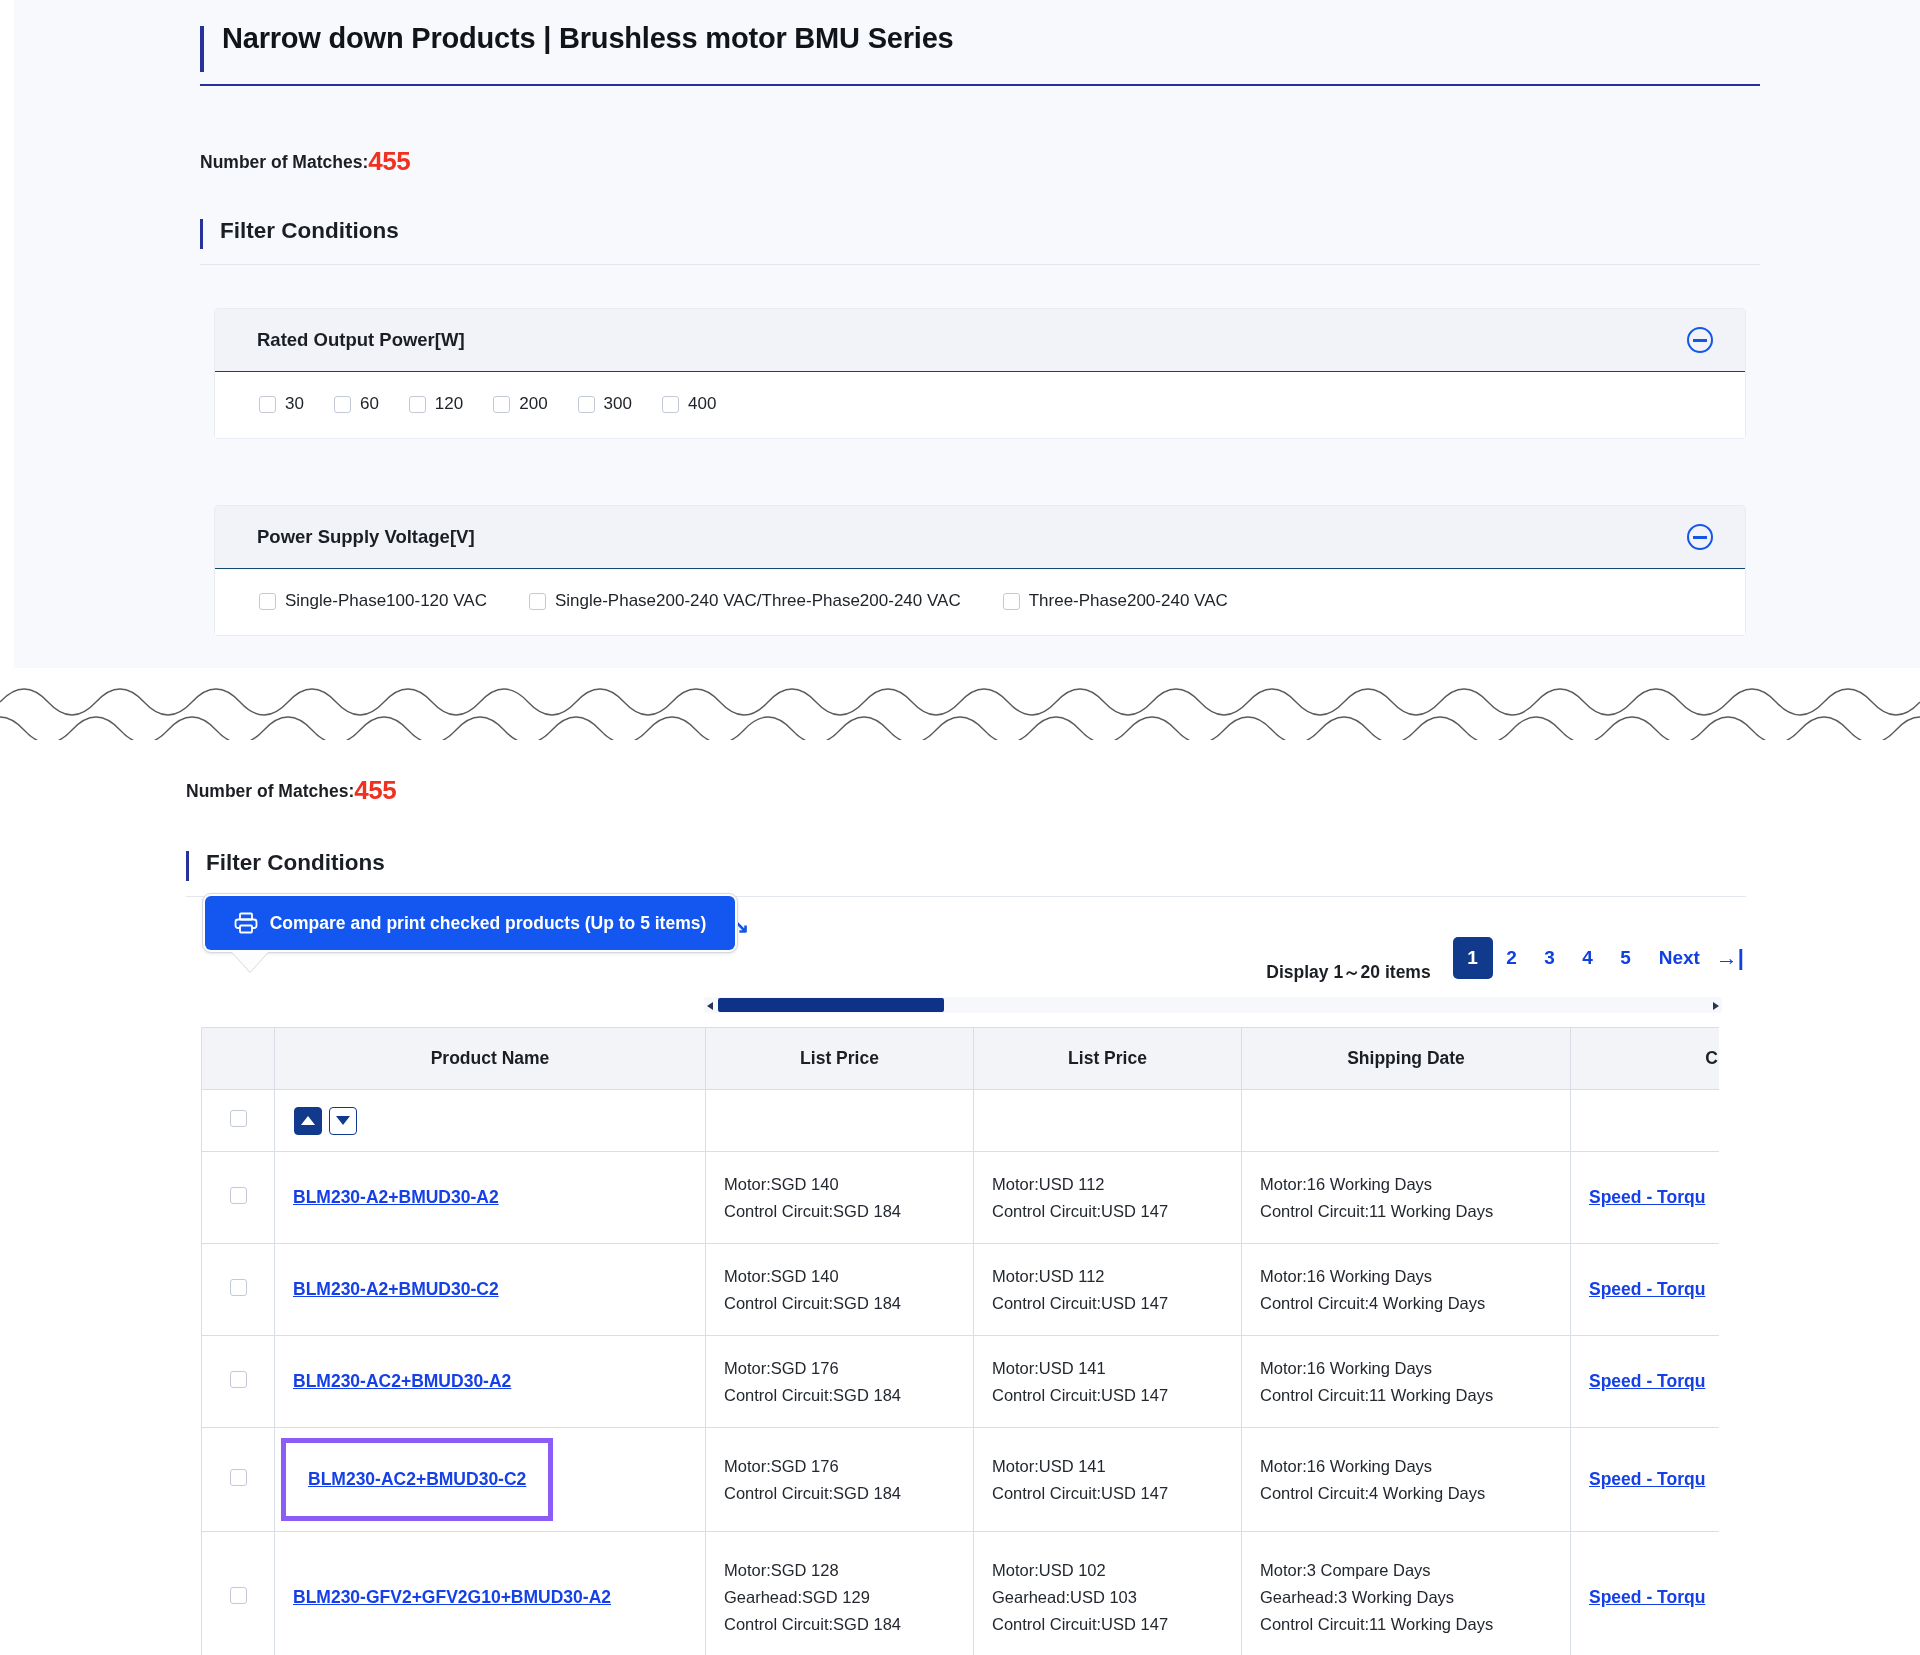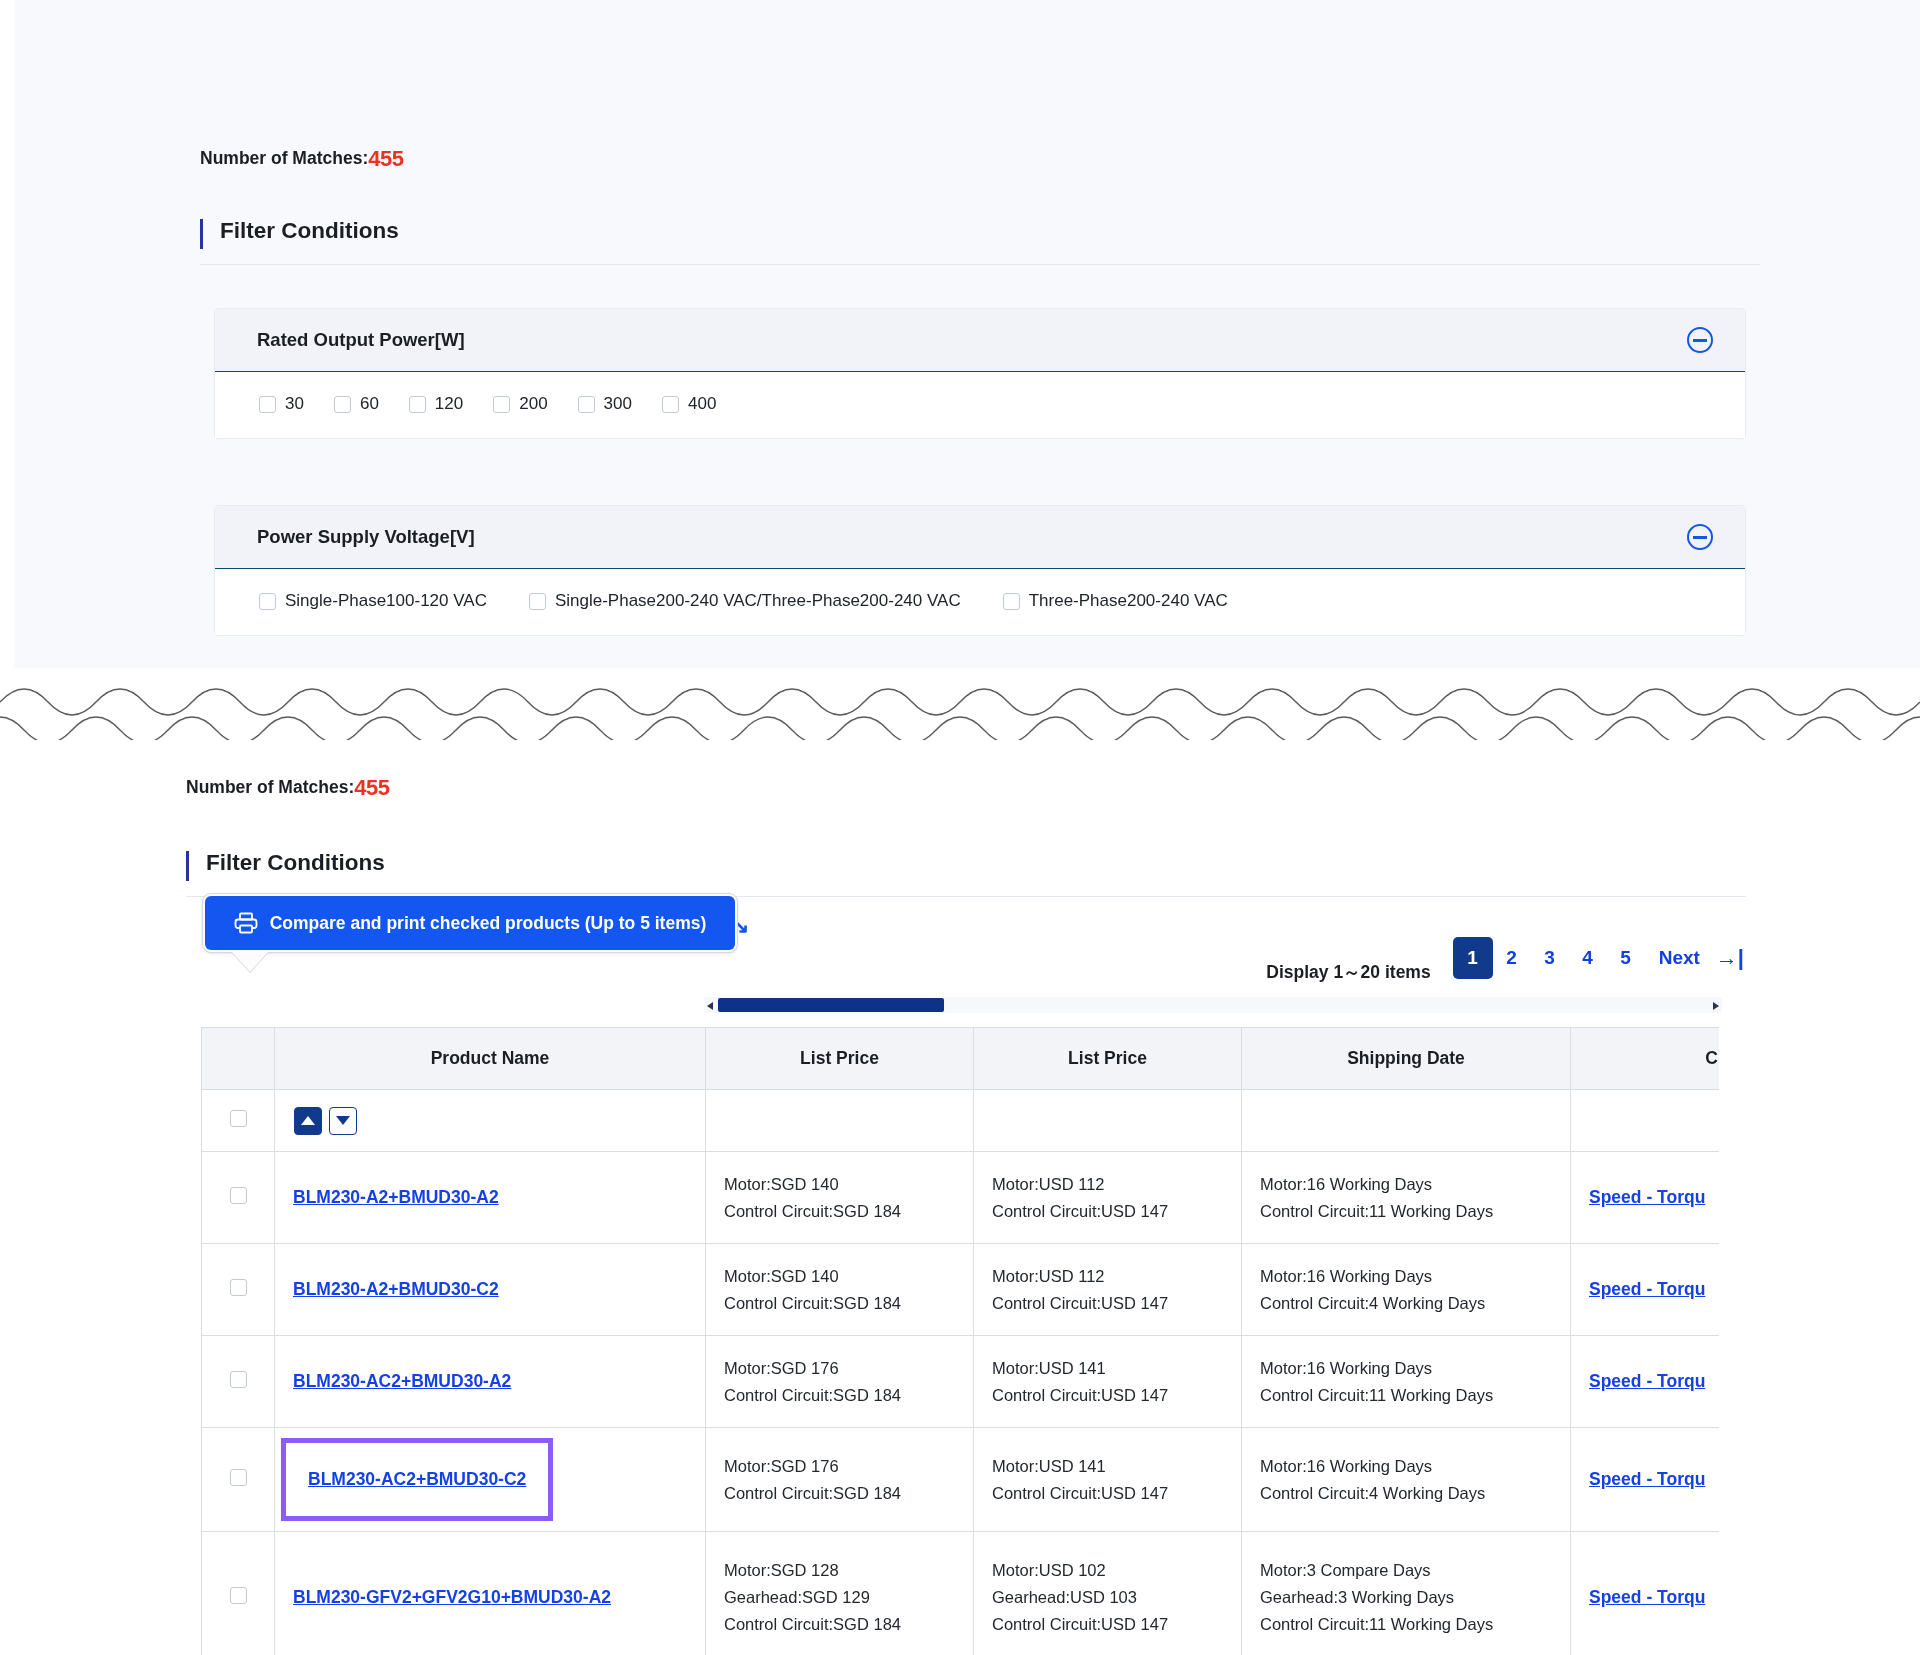--- a/index.html
+++ b/index.html
@@ -39,21 +39,21 @@
     letter-spacing: -0.2px; white-space: nowrap;
   }
 
   
   .matches {
     position: absolute; left: 186px;
     font-size: 17.5px; font-weight: bold; color: #1b1f24;
     white-space: nowrap;
   }
   .matches .count {
-    color: #f03020; font-size: 22px; font-weight: bold;
+    color: #f03020; font-size: 26px; font-weight: bold;
     vertical-align: -2px; letter-spacing: -0.5px;
   }
 
   
   .sec-head-wrap {
     position: absolute; left: 186px; width: 1560px; height: 46px;
     border-bottom: 1px solid #e3e7ee;
   }
   .sec-head-bar {
     position: absolute; left: 0; top: 1px;
@@ -295,20 +295,24 @@
     white-space: nowrap;
   }
 </style>
 </head>
 <body>
 
 <div id="page">
 
   <div class="top-panel">
 
+    <div class="page-title-wrap">
+      <div class="page-title-bar"></div>
+      <div class="page-title">Narrow down Products | Brushless motor BMU Series</div>
+    </div>
 
     <div class="matches" style="top:146px;">
       <span>Number of Matches:</span><span class="count">455</span>
     </div>
 
     <div class="sec-head-wrap" style="top:218px;">
       <div class="sec-head-bar"></div>
       <div class="sec-head-text">Filter Conditions</div>
     </div>
 

